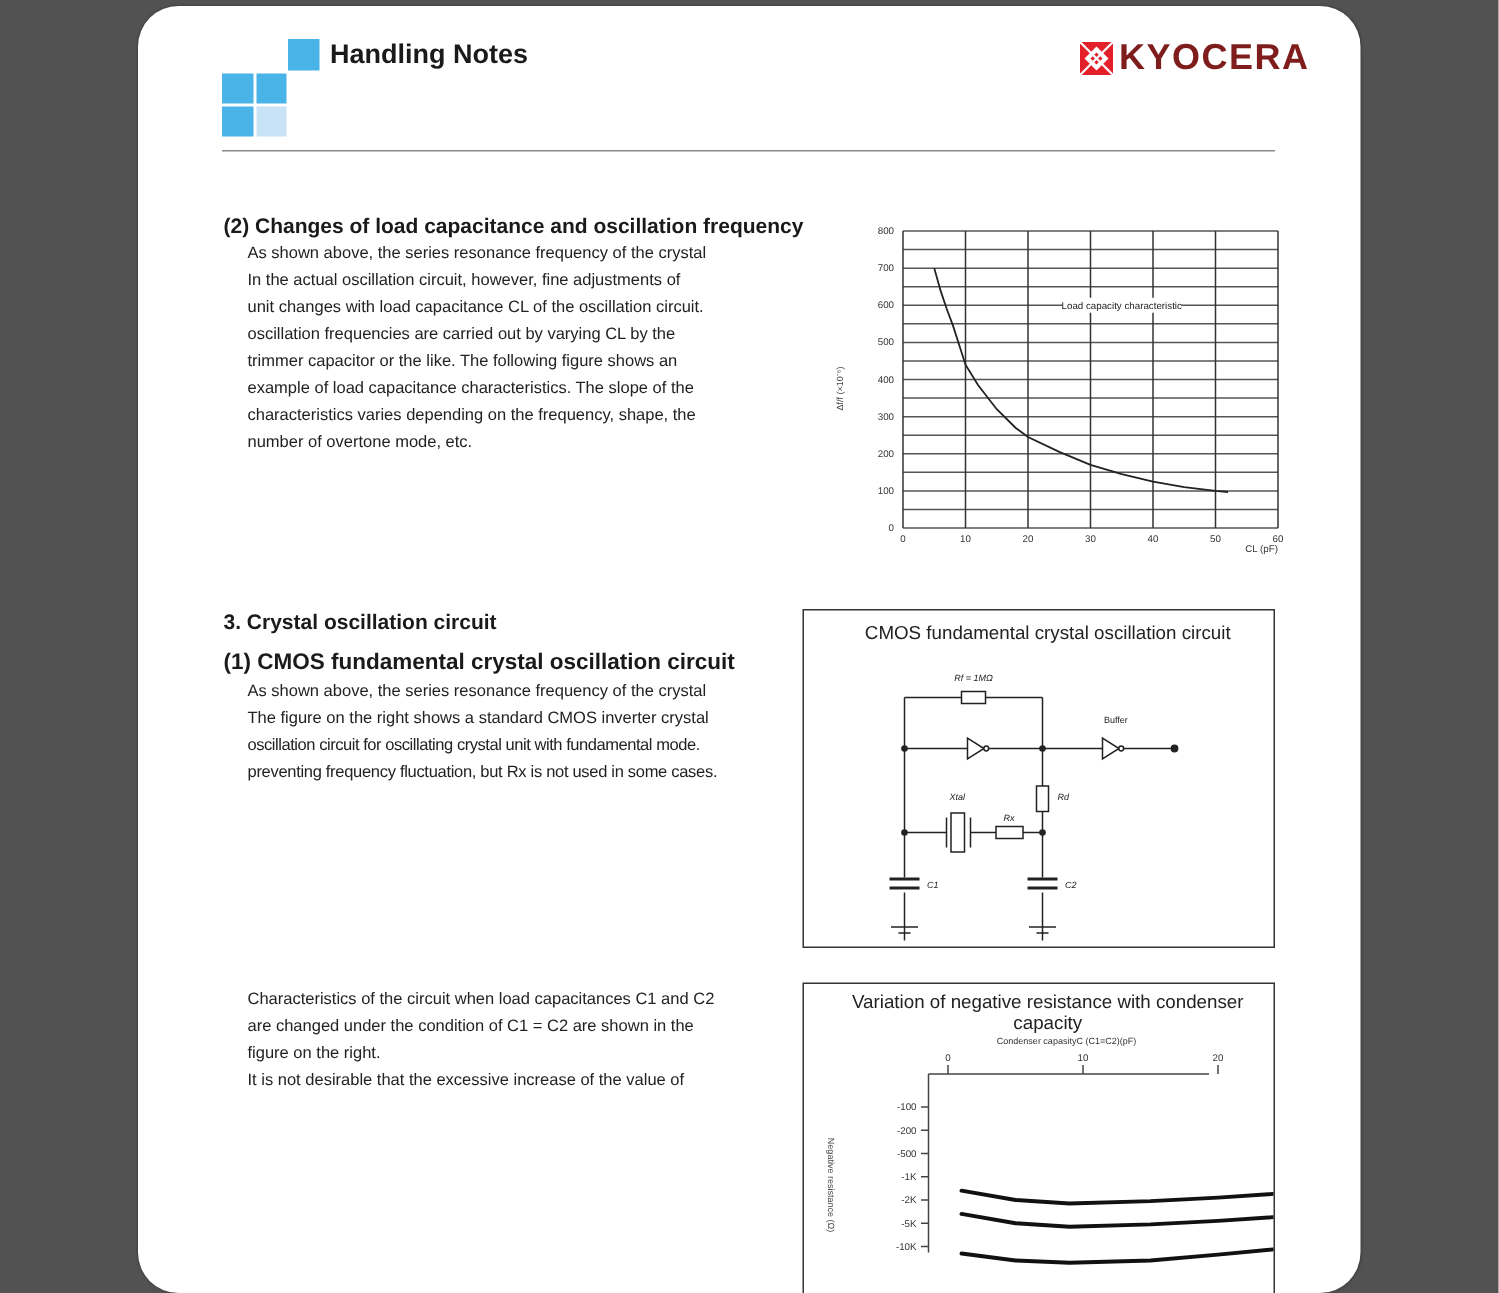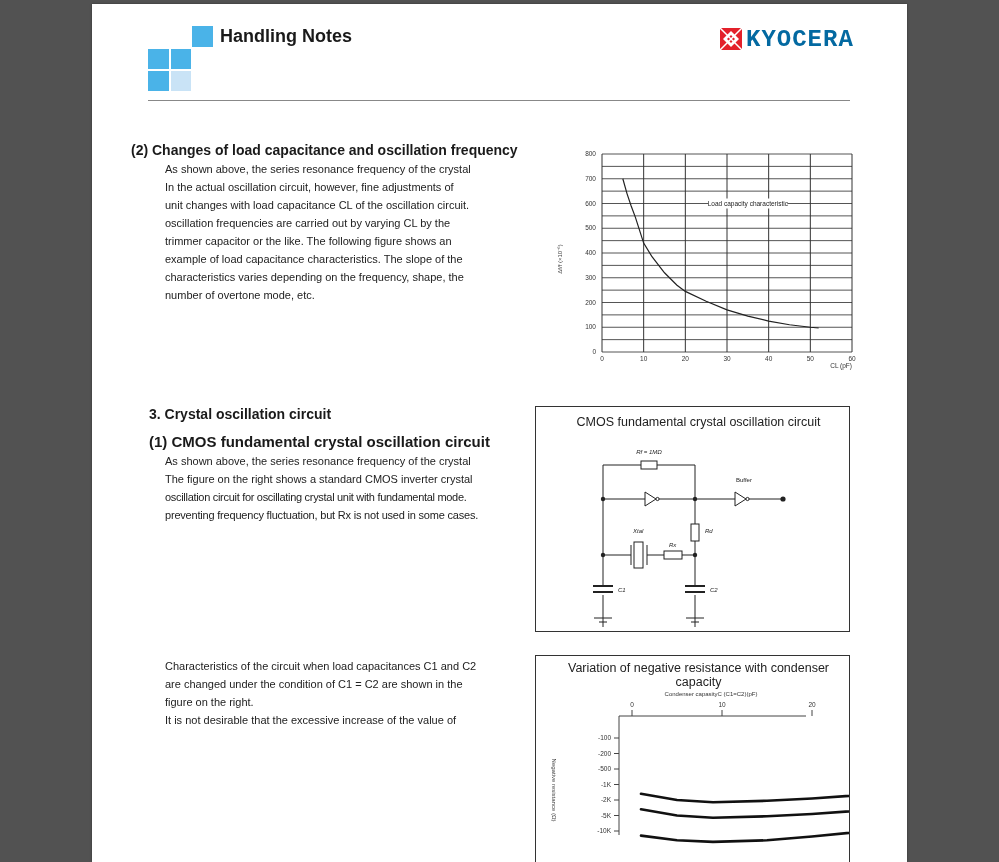--- a/index.html
+++ b/index.html
@@ -1,24 +1,24 @@
 <!DOCTYPE html>
 <html><head>
 <meta charset="utf-8">
 <style>
   html, body { margin:0; padding:0; }
   body { width:999px; height:862px; background:#525252; position:relative; overflow:hidden; font-family:"Liberation Sans", sans-serif; }
-  .page { position:absolute; left:92px; top:4px; width:815px; height:858px; background:#fff; box-shadow:0 0 2px #333; }
+  .page { position:absolute; left:92px; top:4px; width:815px; height:858px; background:#fff; box-shadow:0 0 2px #333;border-radius:27px; }
   .abs { position:absolute; }
   .sq { position:absolute; background:#4ab3e8; }
   .sq.light { background:#c9e3f6; }
   .hdr-title { position:absolute; left:128px; top:22px; font-size:18px; font-weight:bold; color:#1a1a1a; }
   .hdr-rule { position:absolute; left:56px; top:96px; width:702px; height:1px; background:#888; }
   .logo { position:absolute; left:628px; top:22px; height:26px; display:flex; align-items:center; }
-  .logo-text { font-size:24px; font-weight:bold; letter-spacing:1px; color:#0369a1; margin-left:4px; font-family:Liberation Mono, monospace; }
+  .logo-text { font-size:24px; font-weight:bold; letter-spacing:1px; color:#7f1d1d; margin-left:4px; font-family:Liberation Sans, sans-serif; }
   .h2 { position:absolute; font-weight:bold; color:#1a1a1a; font-size:14px; }
   .h2.big { font-size:15px; }
   .para { position:absolute; font-size:11px; line-height:18px; color:#222; text-align:justify; }
   .para p { margin:0; }
   .boxfig { position:absolute; border:1px solid #333; background:#fff; }
   .boxtitle { position:absolute; left:12px; right:0; text-align:center; font-size:12.5px; color:#222; }
   svg text { font-family:"Liberation Sans", sans-serif; }
 </style>
 </head>
 <body>
@@ -39,21 +39,21 @@
       <polygon points="11,3 19,11 11,19 3,11" fill="#fff"></polygon>
       <polygon points="11,7 15,11 11,15 7,11" fill="#e3202a"></polygon>
       <line x1="0" y1="0" x2="22" y2="22" stroke="#fff" stroke-width="1.5"></line>
       <line x1="22" y1="0" x2="0" y2="22" stroke="#fff" stroke-width="1.5"></line>
     </svg>
     <span class="logo-text">KYOCERA</span>
   </div>
 
   <div class="hdr-rule"></div>
 
-  <div class="h2" style="left:39px;top:138px;">(2) Changes of load capacitance and oscillation frequency</div>
+  <div class="h2" style="left:57px;top:138px;">(2) Changes of load capacitance and oscillation frequency</div>
   <div class="para" style="left:73px;top:156px;width:349px;">
     <p>As shown above, the series resonance frequency of the crystal</p>
     <p>In the actual oscillation circuit, however, fine adjustments of</p>
     <p>unit changes with load capacitance CL of the oscillation circuit.</p>
     <p>oscillation frequencies are carried out by varying CL by the</p>
     <p>trimmer capacitor or the like. The following figure shows an</p>
     <p>example of load capacitance characteristics. The slope of the</p>
     <p>characteristics varies depending on the frequency, shape, the</p>
     <p>number of overtone mode, etc.</p>
   </div>

